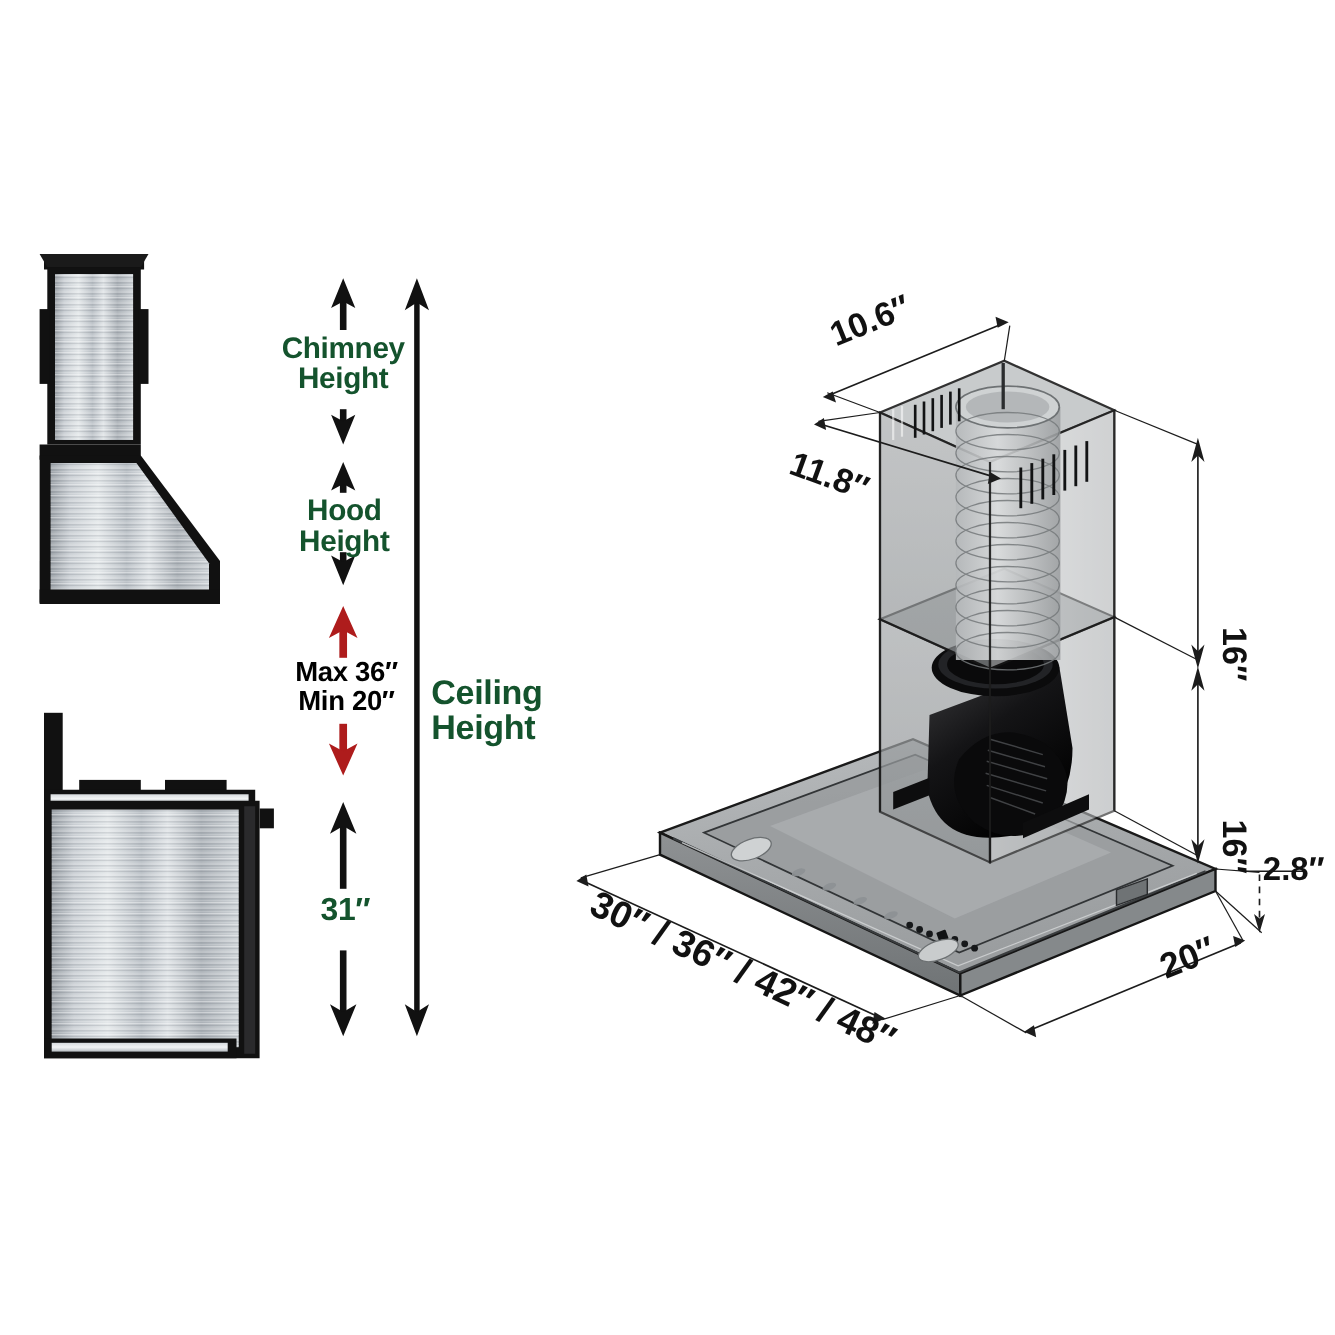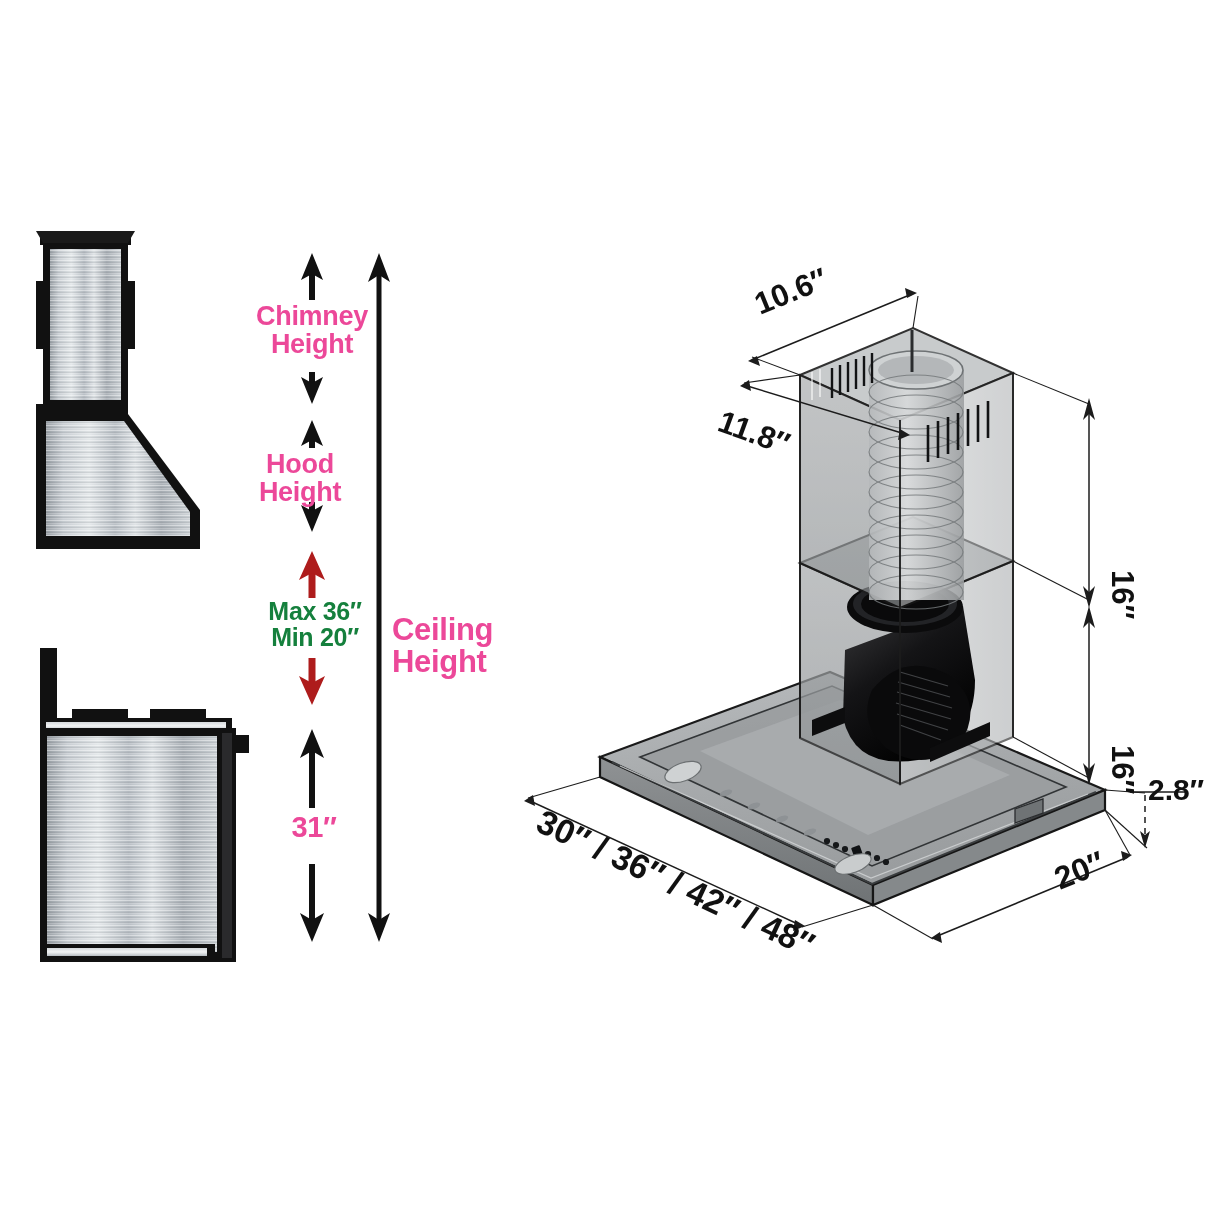--- a/index.html
+++ b/index.html
@@ -4,23 +4,23 @@
 <title>Range Hood Installation Dimensions</title>
 <style>
   html,body{margin:0;padding:0;background:#ffffff;}
   body{width:1214px;height:1214px;overflow:hidden;
        font-family:"Liberation Sans","DejaVu Sans",sans-serif;
        -webkit-font-smoothing:antialiased;}
   #stage{position:relative;width:1214px;height:1214px;background:#fff;}
   svg{display:block;}
   .dimtxt{font-family:"Liberation Sans","DejaVu Sans",sans-serif;
           font-weight:bold;fill:#111;}
-  .lbl{position:absolute;font-weight:bold;color:#ec4899;line-height:1.04;
+  .lbl{position:absolute;font-weight:bold;color:#14532d;line-height:1.04;
        letter-spacing:-0.3px;}
-  .lbl.red{color:#15803d;}
+  .lbl.red{color:#000000;}
   .ctr{text-align:center;}
 </style>
 </head>
 <body>
 
 <div id="stage">
 
 <svg width="1214" height="1214" viewBox="0 0 1214 1214">
   <defs>
 
@@ -341,21 +341,21 @@
 
     <text class="dimtxt" x="1060" y="890" font-size="32" transform="rotate(-22 1060 890)">20″</text>
   </g>
 </svg>
 
 <div class="lbl ctr" style="left:236px;top:302px;width:152px;font-size:27px;">
   <div>Chimney</div>
   <div>Height</div>
 </div>
 
-<div class="lbl ctr" style="left:231px;top:450px;width:138px;font-size:27px;">
+<div class="lbl ctr" style="left:244px;top:450px;width:138px;font-size:27px;">
   <div>Hood</div>
   <div>Height</div>
 </div>
 
 <div class="lbl ctr red" style="left:248px;top:598px;width:134px;font-size:25px;">
   <div>Max 36″</div>
   <div>Min 20″</div>
 </div>
 
 <div class="lbl ctr" style="left:258px;top:812px;width:112px;font-size:29px;">

